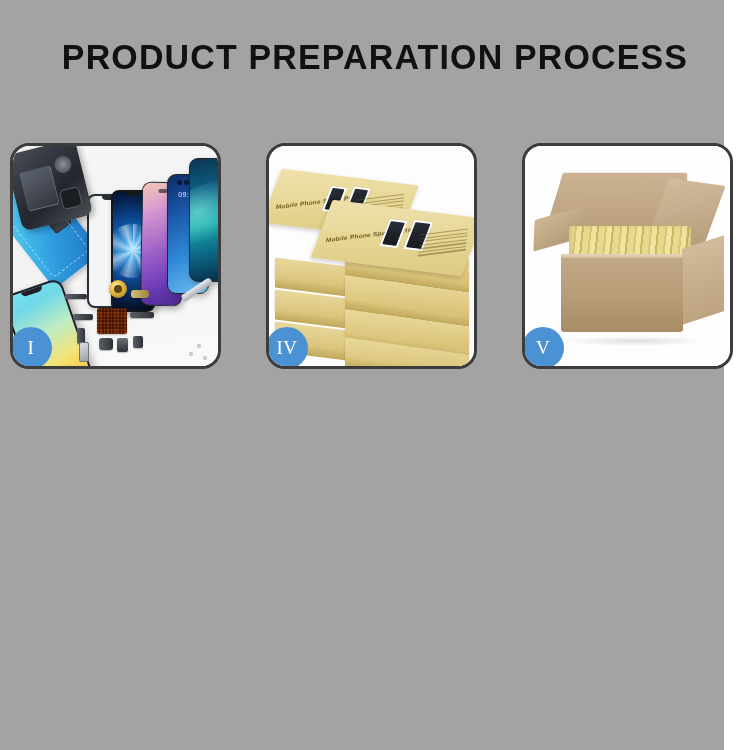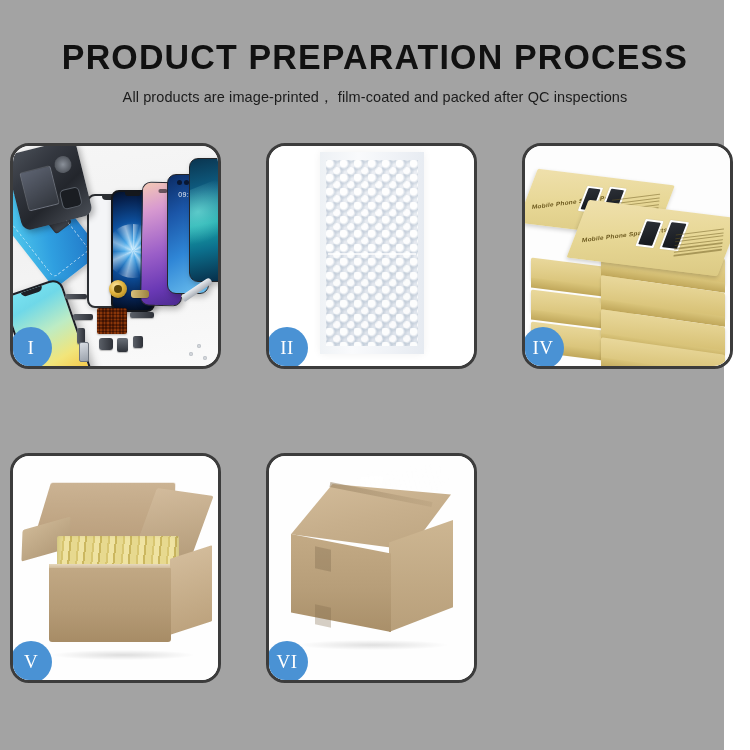--- a/index.html
+++ b/index.html
@@ -457,21 +457,20 @@
     background: radial-gradient(ellipse at center, rgba(0,0,0,.12), rgba(0,0,0,0) 72%);
   }
 </style>
 </head>
 <body>
 
 <div class="page">
 
   <div class="header">
     <div class="title">PRODUCT PREPARATION PROCESS</div>
-    <div class="subtitle">All products are image-printed， film-coated and packed after QC inspections</div>
   </div>
 
   <div class="grid">
 
     <div class="panel p1">
       <div class="panel-inner">
         <div class="scene">
 
           <div class="ph adh">
             <div class="cut"></div>
@@ -522,30 +521,20 @@
           <div class="simtray"></div>
           <div class="screws" style="left:176px; top:206px;"></div>
           <div class="screws" style="left:184px; top:198px;"></div>
           <div class="screws" style="left:190px; top:210px;"></div>
           <div class="tweezer"></div>
         </div>
       </div>
       <div class="badge">I</div>
     </div>
 
-    <div class="panel p2">
-      <div class="panel-inner">
-        <div class="bg"></div>
-        <div class="bubblewrap">
-          <div class="bubbles"></div>
-          <div class="bw-seam"></div>
-        </div>
-      </div>
-      <div class="badge">II</div>
-    </div>
 
 
     <div class="panel p4">
       <div class="panel-inner">
         <div class="bg"></div>
         <div class="stack">
 
           <div class="kbox" style="left:6px;  top:118px; width:104px; height:22px; transform:skewY(7deg);">
               <div class="side"></div>
             </div>
@@ -619,29 +608,15 @@
         <div class="c5-flap-left"></div>
         <div class="c5-contents"></div>
         <div class="c5-rim"></div>
         <div class="c5-side"></div>
         <div class="c5-front"></div>
         <div class="c5-shadow"></div>
       </div>
       <div class="badge">V</div>
     </div>
 
-    <div class="panel p6">
-      <div class="panel-inner">
-        <div class="bg"></div>
-        <div class="c6-hl"></div>
-        <div class="c6-top"></div>
-        <div class="c6-seam"></div>
-        <div class="c6-right"></div>
-        <div class="c6-left"></div>
-        <div class="c6-tapeL"></div>
-        <div class="c6-tapeL2"></div>
-        <div class="c6-shadow"></div>
-      </div>
-      <div class="badge">VI</div>
-    </div>
 
   </div>
 </div>
 
 </body></html>

